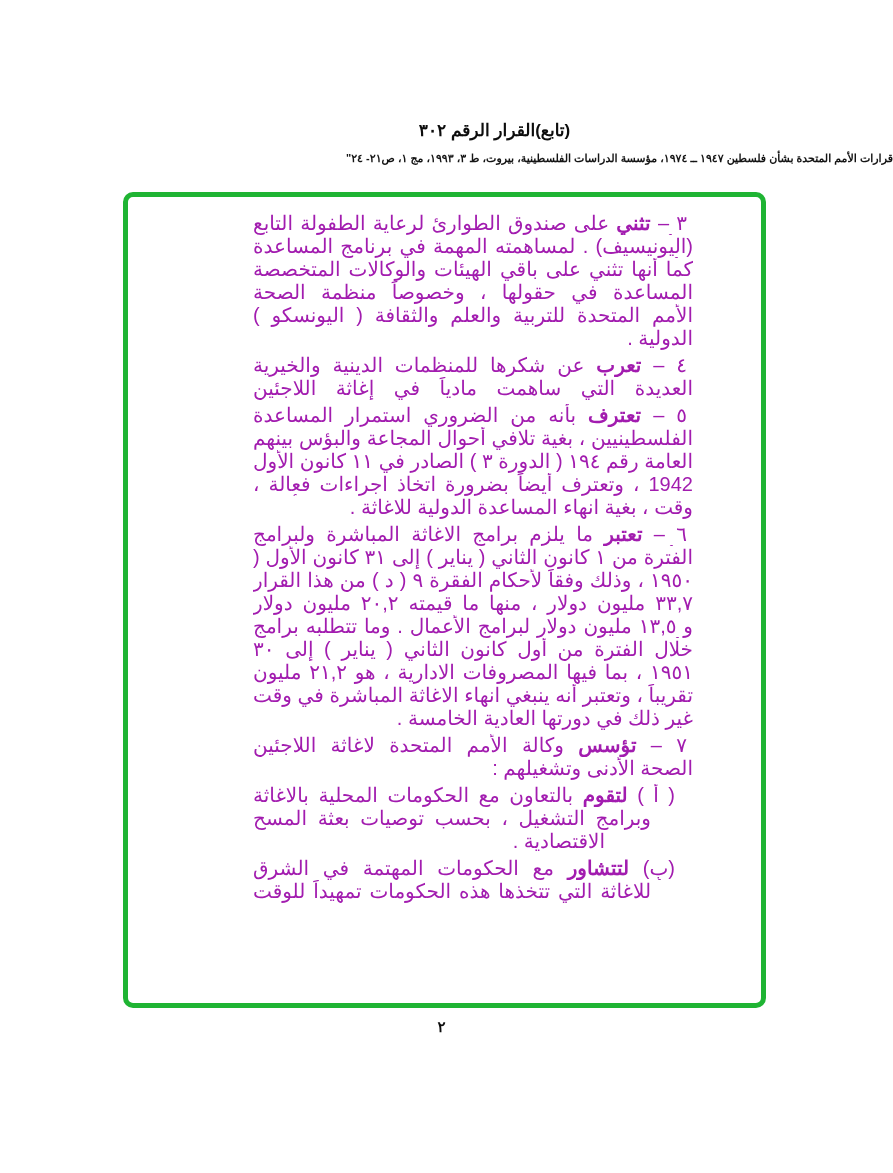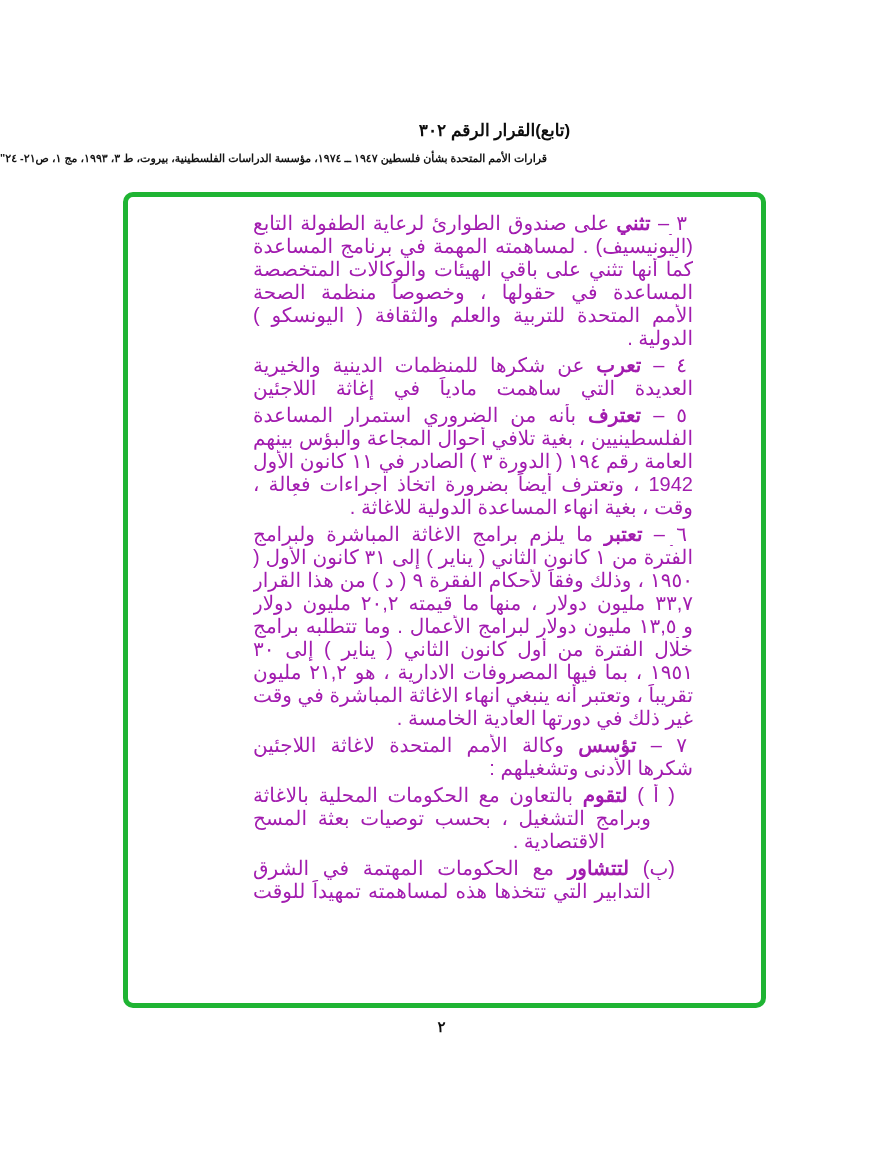--- a/index.html
+++ b/index.html
@@ -21,21 +21,21 @@
     text-align: center;
     font-size: 17px;
     font-weight: 700;
     color: #0d0d0d;
   }
   .citation {
     position: absolute;
     top: 152px;
     left: 0;
     right: 0;
-    text-align: left;
+    text-align: right;
     font-size: 11px;
     font-weight: 700;
     color: #141414;
     letter-spacing: 0px;
   }
   .frame {
     position: absolute;
     left: 123px;
     top: 192px;
     width: 643px;
@@ -124,31 +124,31 @@
       <div class="line">٣٣,٧ مليون دولار ، منها ما قيمته ٢٠,٢ مليون دولار للاعانة المباشرة</div>
       <div class="line">و ١٣,٥ مليون دولار لبرامج الأعمال . وما تتطلبه برامج الأعمال ،</div>
       <div class="line">خلال الفترة من أول كانون الثاني ( يناير ) إلى ٣٠ حزيران ( يونيو )</div>
       <div class="line">١٩٥١ ، بما فيها المصروفات الادارية ، هو ٢١,٢ مليون دولار</div>
       <div class="line">تقريباً ، وتعتبر أنه ينبغي انهاء الاغاثة المباشرة في وقت لا يتجاوز</div>
       <div class="line last">غير ذلك في دورتها العادية الخامسة .</div>
     </div>
 
     <div class="para">
       <div class="line first"><span class="marker">٧ –</span> <span class="lead">تؤسس</span> <span>وكالة الأمم المتحدة لاغاثة اللاجئين الفلسطينيين في</span></div>
-      <div class="line last">شكرها الأدنى وتشغيلهم :</div>
+      <div class="line last">الصحة الأدنى وتشغيلهم :</div>
     </div>
 
     <div class="para sub">
       <div class="line first"><span class="marker">( أ )</span> <span class="lead">لتقوم</span> <span>بالتعاون مع الحكومات المحلية بالاغاثة المباشرة</span></div>
       <div class="line cont">وبرامج التشغيل ، بحسب توصيات بعثة المسح</div>
       <div class="line indent2 last">الاقتصادية .</div>
     </div>
 
     <div class="para sub">
       <div class="line first"><span class="marker">(ب)</span> <span class="lead">لتتشاور</span> <span>مع الحكومات المهتمة في الشرق الأدنى ، في</span></div>
-      <div class="line cont">التدابير التي تتخذها هذه لمساهمته تمهيداً للوقت</div>
+      <div class="line cont">للاغاثة التي تتخذها هذه الحكومات تمهيداً للوقت</div>
     </div>
 
   </div>
 
   <div class="pageno">٢</div>
 
 </div>
 
 </body></html>

